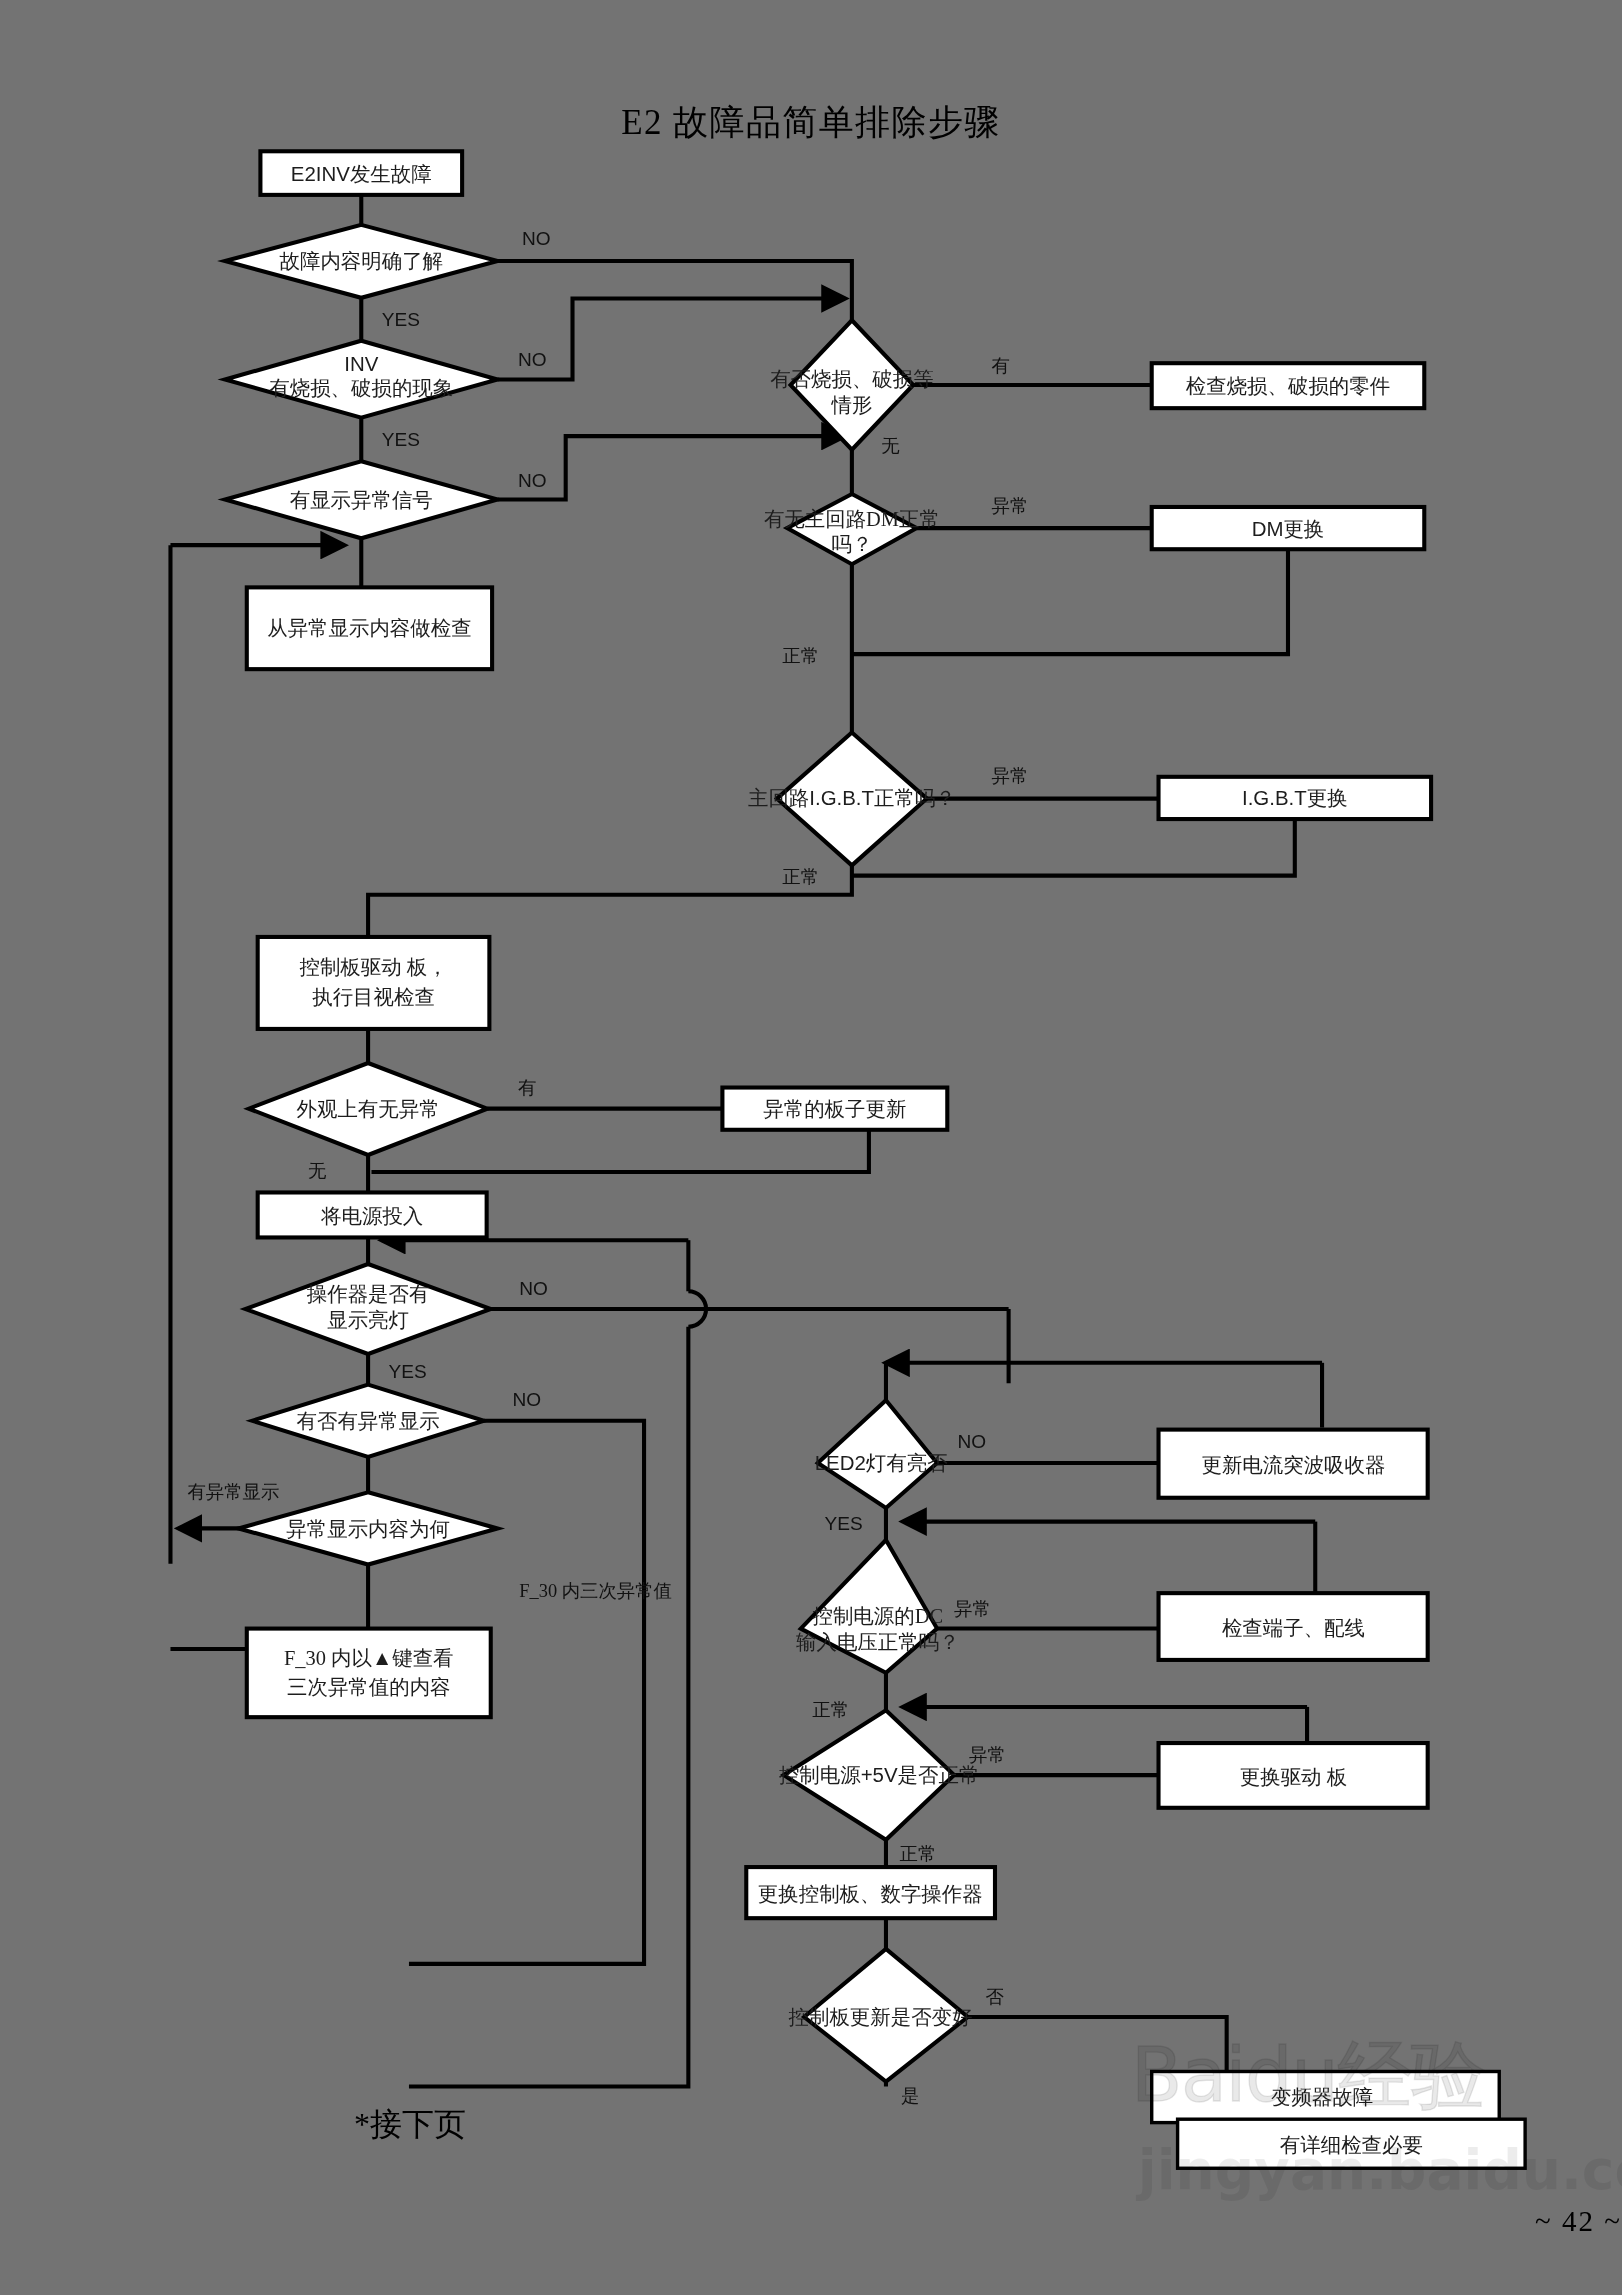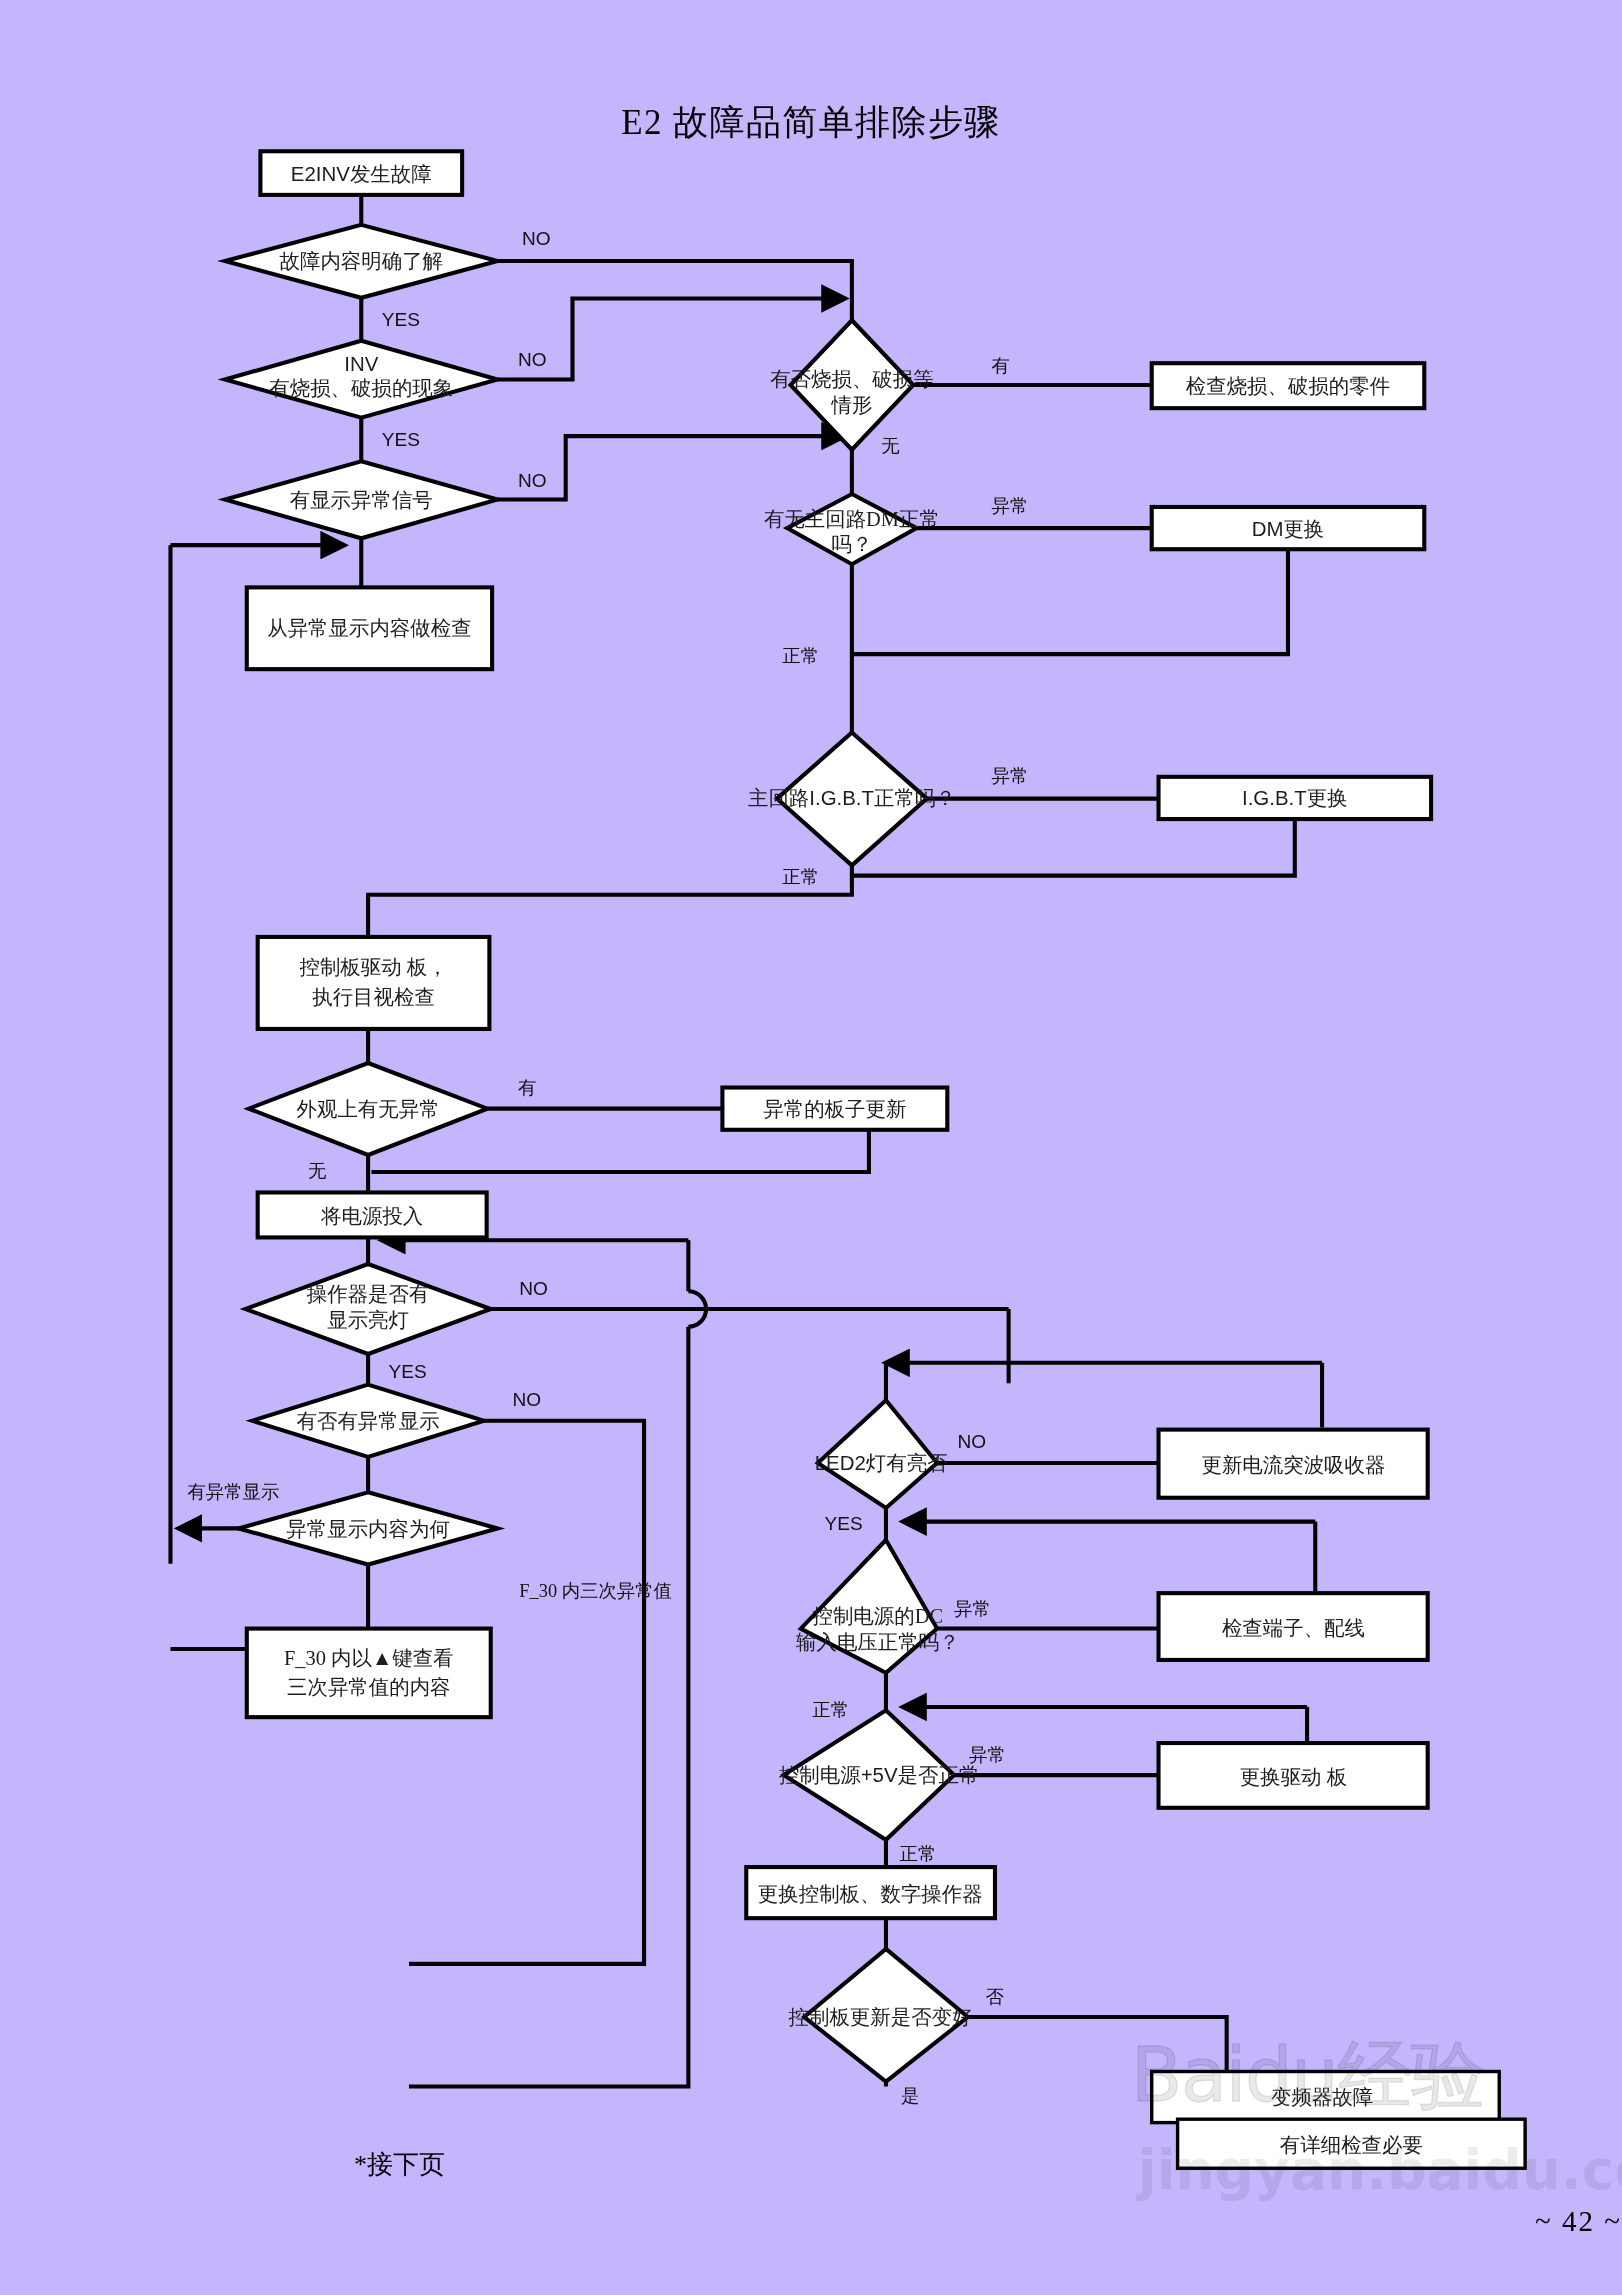--- a/index.html
+++ b/index.html
@@ -3,21 +3,21 @@
 <meta charset="utf-8">
 <style>
   html,body{margin:0;padding:0;background:#ffffff;}
   body{
     width:1622px;height:2295px;
     font-family:"Liberation Sans","DejaVu Sans",sans-serif;
     color:#000;
     position:relative;
     overflow:hidden;
   }
-  #sheet{position:absolute;left:0;top:0;width:1622px;height:2295px;background:#c4b5fd;}
+  #sheet{position:absolute;left:0;top:0;width:1622px;height:2295px;background:#737373;}
   svg#flow{position:absolute;left:0;top:0;width:1622px;height:2295px;}
   .shape{fill:#ffffff;stroke:#000000;stroke-width:6;}
   .shape-thin{fill:#ffffff;stroke:#000000;stroke-width:5;}
   .conn{stroke:#000000;stroke-width:6;fill:none;}
   .node-txt{font-family:"Liberation Serif","DejaVu Serif",serif;font-size:30px;fill:#1d1d1d;text-anchor:middle;}
   .node-txt-sans{font-family:"Liberation Sans","DejaVu Sans",sans-serif;font-size:30px;fill:#1d1d1d;text-anchor:middle;}
   .edge-lbl{font-family:"Liberation Sans","DejaVu Sans",sans-serif;font-size:28px;fill:#111;}
   .edge-lbl-cn{font-family:"Liberation Serif","DejaVu Serif",serif;font-size:27px;fill:#111;}
   #title{
     position:absolute;left:0;top:99px;width:1622px;text-align:center;
@@ -25,21 +25,21 @@
     font-size:35px;letter-spacing:1.4px;color:#000;
   }
   #pagenum{
     position:absolute;left:0;top:2205px;width:1622px;text-align:right;
     font-family:"Liberation Serif","DejaVu Serif",serif;
     font-size:29px;color:#000;letter-spacing:2px;
   }
   #contnext{
     position:absolute;left:354px;top:2103px;
     font-family:"Liberation Serif","DejaVu Serif",serif;
-    font-size:26px;color:#000;margin-top:44px;
+    font-size:32px;color:#000;
   }
   #wm{
     position:absolute;left:1131px;top:2031px;width:470px;height:225px;
     pointer-events:none;user-select:none;
   }
   #wm .wm-main{
     position:absolute;left:0;top:6.8px;width:470px;
     font-family:"DejaVu Sans",sans-serif;font-weight:normal;font-size:75px;
     color:rgba(0,0,0,0.085);letter-spacing:-1.4px;line-height:1;
     -webkit-text-stroke:1.4px rgba(0,0,0,0.10);

